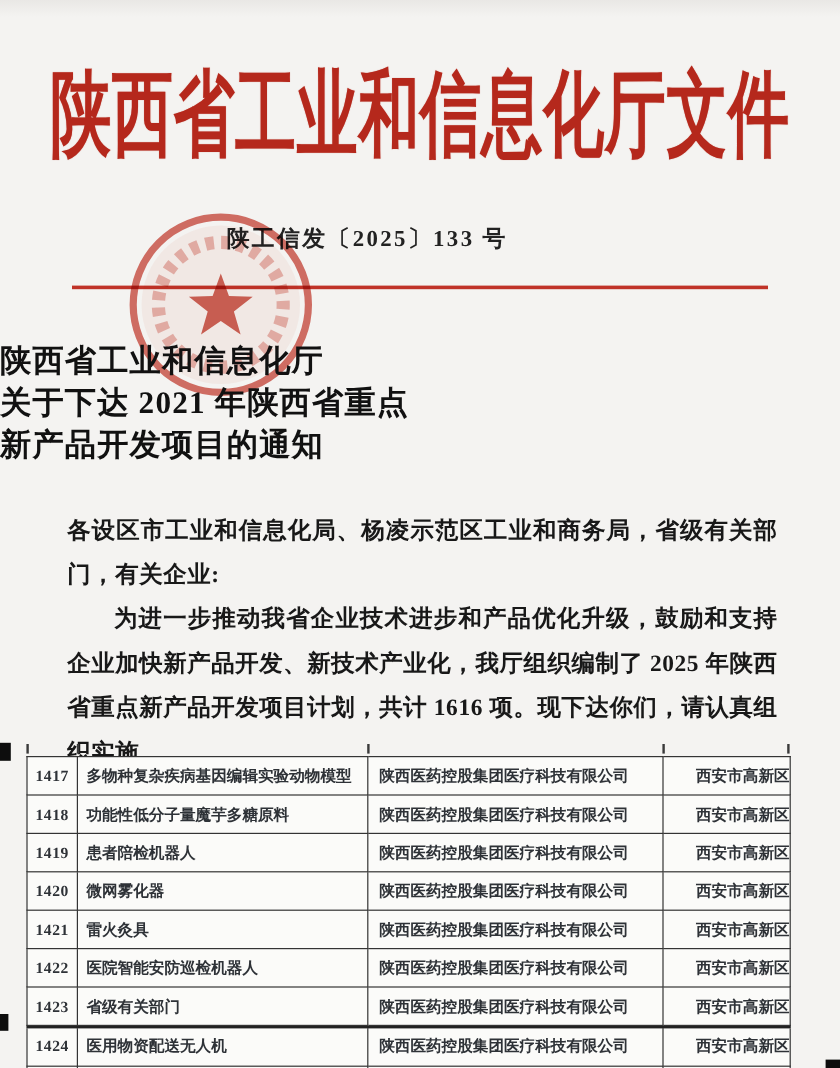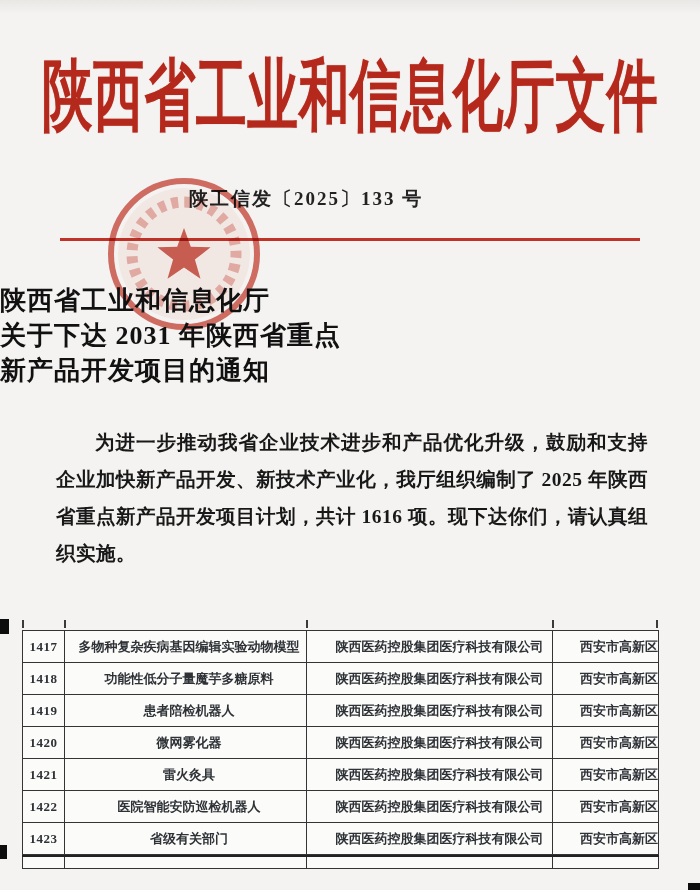--- a/index.html
+++ b/index.html
@@ -47,25 +47,25 @@
   }
   .body-text p.indent { text-indent:2em; }
   
   table { border-collapse:collapse; table-layout:fixed; background:#fbfbf9; }
   .tbl { position:absolute; left:22px; width:636px; }
   .tbl-main { top:612px;margin-top:18px; }
   .tbl-sec2 { top:855px; }
   .tbl-sec2 { border-top:2.5px solid #222; }
   td {
     border:1.6px solid #343434; font-size:13px; color:#2e3237;
-    height:32px; overflow:hidden; white-space:nowrap; font-weight:600;text-align:center;
+    height:32px; overflow:hidden; white-space:nowrap; font-weight:600;
   }
   .td-no { text-align:center; letter-spacing:.5px; }
   .td-prod { padding-left:7px; }
-  .td-comp { padding-left:20px; }
+  .td-comp { padding-left:9px; }
   .td-dist { text-align:right; }
   .clip-row td { height:12px; }
   
   .stub { position:absolute; top:620px; width:2px; height:8px; background:#3a3a3a; }
   
   .artifact { position:absolute; background:#0d0d0d; }
   .page-shade {
     position:absolute; top:0; left:0; width:700px; height:14px;
     background:linear-gradient(#dedcd9, rgba(244,243,241,0)); opacity:.5;
   }
@@ -87,25 +87,26 @@
 
   <svg class="seal" viewBox="0 0 160 160">
     <circle cx="80" cy="80" r="73" fill="none" stroke="#c8392b" stroke-width="6" opacity="0.78"></circle>
     <circle cx="80" cy="80" r="52" fill="none" stroke="#c8392b" stroke-width="11" opacity="0.38" stroke-dasharray="7 6" transform="rotate(12 80 80)"></circle>
     <polygon points="80,54 86.8,72.7 106.6,73.3 90.9,85.6 96.5,104.7 80,93.5 63.5,104.7 69.1,85.6 53.4,73.3 73.2,72.7" fill="#c23527" opacity="0.85"></polygon>
     <circle cx="80" cy="80" r="66" fill="#d6503c" opacity="0.07"></circle>
   </svg>
 
   <div class="notice-title">
     <div>陕西省工业和信息化厅</div>
-    <div>关于下达 2031 年陕西省重点</div>
+    <div>关于下达 2021 年陕西省重点</div>
     <div>新产品开发项目的通知</div>
   </div>
 
   <div class="body-text">
+    <p>各设区市工业和信息化局、杨凌示范区工业和商务局，省级有关部门，有关企业:</p>
     <p class="indent">为进一步推动我省企业技术进步和产品优化升级，鼓励和支持企业加快新产品开发、新技术产业化，我厅组织编制了 2025 年陕西省重点新产品开发项目计划，共计 1616 项。现下达你们，请认真组织实施。</p>
   </div>
 
   <div class="stub" style="left:22px"></div>
   <div class="stub" style="left:64px"></div>
   <div class="stub" style="left:306px"></div>
   <div class="stub" style="left:552px"></div>
   <div class="stub" style="left:656px"></div>
 
   <table class="tbl tbl-main">
@@ -162,20 +163,26 @@
   </table>
 
   <table class="tbl tbl-sec2">
     <colgroup>
         <col style="width:42px">
         <col style="width:242px">
         <col style="width:246px">
         <col style="width:106px">
       </colgroup>
     <tbody>
+      <tr>
+        <td class="td-no">1424</td>
+        <td class="td-prod">医用物资配送无人机</td>
+        <td class="td-comp">陕西医药控股集团医疗科技有限公司</td>
+        <td class="td-dist">西安市高新区</td>
+      </tr>
       <tr class="clip-row">
         <td></td>
           <td></td>
         <td></td>
           <td></td>
       </tr>
     </tbody>
   </table>
 
   <div class="artifact" style="left:0;top:619px;width:9px;height:15px"></div>

